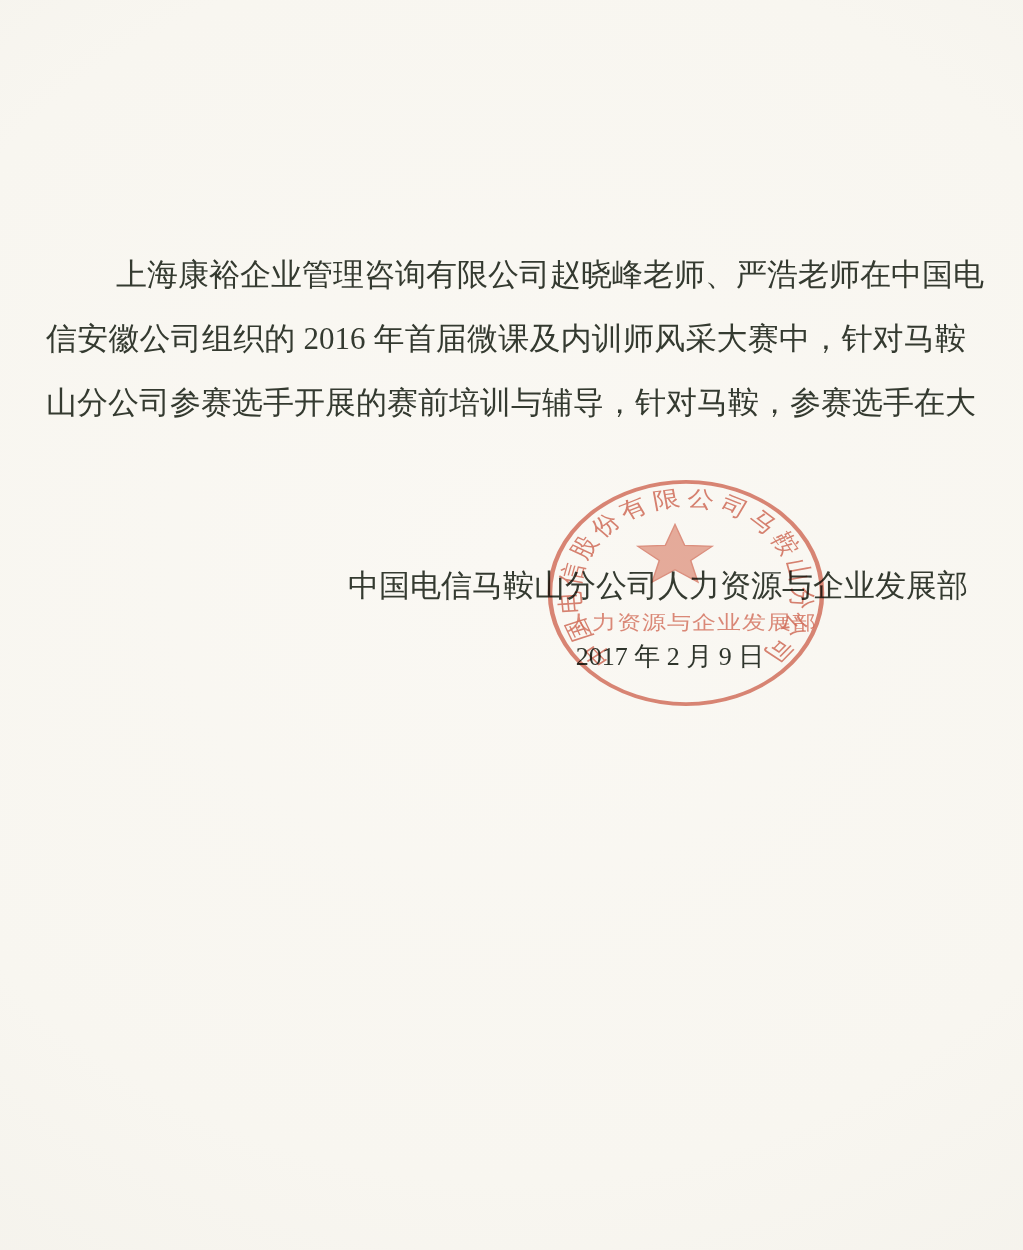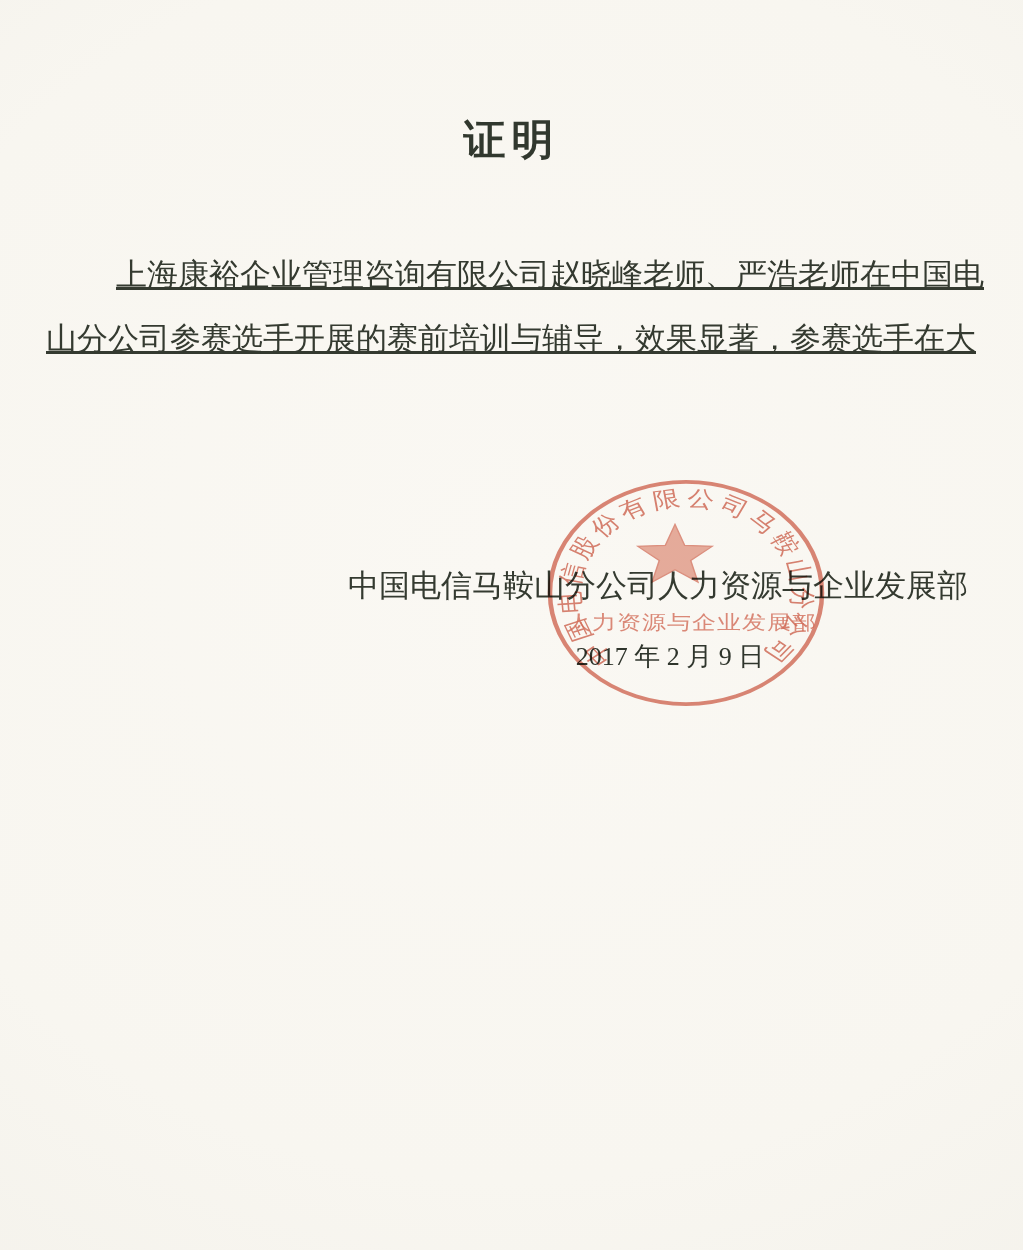--- a/index.html
+++ b/index.html
@@ -29,21 +29,20 @@
     font-weight: 600;
     letter-spacing: 6px;
     color: #31382e;
   }
   .body-text {
     position: absolute;
     top: 243px;
     left: 46px;
     width: 920px;
     font-size: 31px;
-    text-decoration: underline;
   }
   .body-text .line {
     margin: 0;
     height: 64px;
     line-height: 64px;
     white-space: nowrap;
     text-align: justify;
     text-align-last: justify;
   }
   .body-text .line.indent {
@@ -103,25 +102,25 @@
     letter-spacing: 1px;
     fill: #d4604b;
     opacity: 0.8;
   }
 </style>
 </head>
 <body>
 
 <div class="page">
 
-  <h1 class="title">证明</h1>
 
   <div class="body-text">
     <p class="line indent">上海康裕企业管理咨询有限公司赵晓峰老师、严浩老师在中国电</p>
-    <p class="line">山分公司参赛选手开展的赛前培训与辅导，效果显著，参赛选手在大</p>
+    <p class="line">信安徽公司组织的 2016 年首届微课及内训师风采大赛中，针对马鞍</p>
+    <p class="line">山分公司参赛选手开展的赛前培训与辅导，针对马鞍，参赛选手在大</p>
   </div>
 
   <div class="signature">中国电信马鞍山分公司人力资源与企业发展部</div>
 
   <div class="date">2017 年 2 月 9 日</div>
 
   <svg class="stamp" viewBox="0 0 284 284" preserveAspectRatio="none" xmlns="http://www.w3.org/2000/svg" xmlns:xlink="http://www.w3.org/1999/xlink">
     <defs>
       <path id="ringTextPath" d="M 60.0 210.8 A 107 107 0 1 1 224.0 210.8" fill="none"></path>
     </defs>

